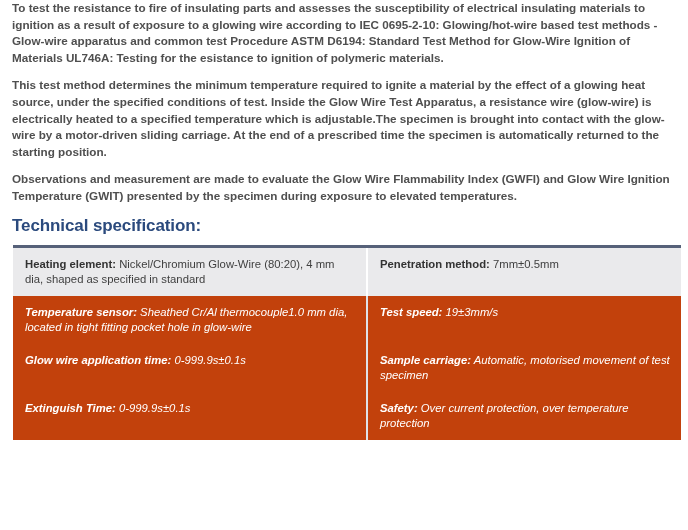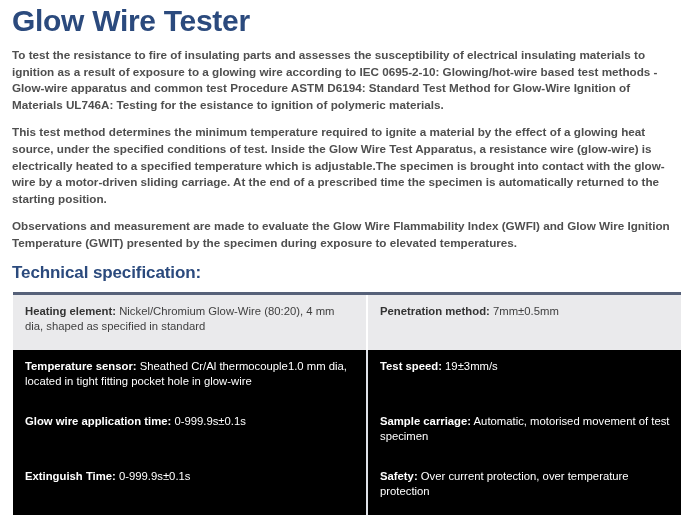--- a/index.html
+++ b/index.html
@@ -46,56 +46,56 @@
   .spec-table {
     border-collapse: collapse;
     width: 668px;
     margin-left: 3px;
     table-layout: fixed;
     border-top: 3px solid #566179;
   }
   .spec-table td {
     font-size: 11.3px;
     line-height: 15px;
-    padding: 9px 11px 16px 12px;
+    padding: 9px 11px 9px 12px;
     vertical-align: top;
   }
   .spec-table td.col-left {
     width: 330px;
   }
   .row-light td {
     background: #eaeaec;
     color: #3f3f3f;
   }
   .row-light td.col-right {
     border-left: 2px solid #ffffff;
   }
   .row-dark td {
-    background: #000000;
+    background: #c2410c;
     color: #ffffff;
+    font-style: italic;
   }
   .row-dark td.col-right {
     border-left: 2px solid #dfe2e8;
   }
   .lbl {
     font-weight: bold;
   }
   .row-light .lbl {
     color: #333333;
   }
   .row-dark .lbl {
     color: #ffffff;
   }
 </style>
 </head>
 <body>
 
 <div class="page">
 
-  <h1 class="page-title">Glow Wire Tester</h1>
 
   <p class="intro-paragraph">To test the resistance to fire of insulating parts and assesses the susceptibility of electrical insulating materials to ignition as a result of exposure to a glowing wire according to IEC 0695-2-10: Glowing/hot-wire based test methods - Glow-wire apparatus and common test Procedure ASTM D6194: Standard Test Method for Glow-Wire Ignition of Materials UL746A: Testing for the esistance to ignition of polymeric materials.</p>
   <p class="intro-paragraph">This test method determines the minimum temperature required to ignite a material by the effect of a glowing heat source, under the specified conditions of test. Inside the Glow Wire Test Apparatus, a resistance wire (glow-wire) is electrically heated to a specified temperature which is adjustable.The specimen is brought into contact with the glow-wire by a motor-driven sliding carriage. At the end of a prescribed time the specimen is automatically returned to the starting position.</p>
   <p class="intro-paragraph">Observations and measurement are made to evaluate the Glow Wire Flammability Index (GWFI) and Glow Wire Ignition Temperature (GWIT) presented by the specimen during exposure to elevated temperatures.</p>
 
   <h2 class="section-title">Technical specification:</h2>
 
   <table class="spec-table">
     <tbody>
 

